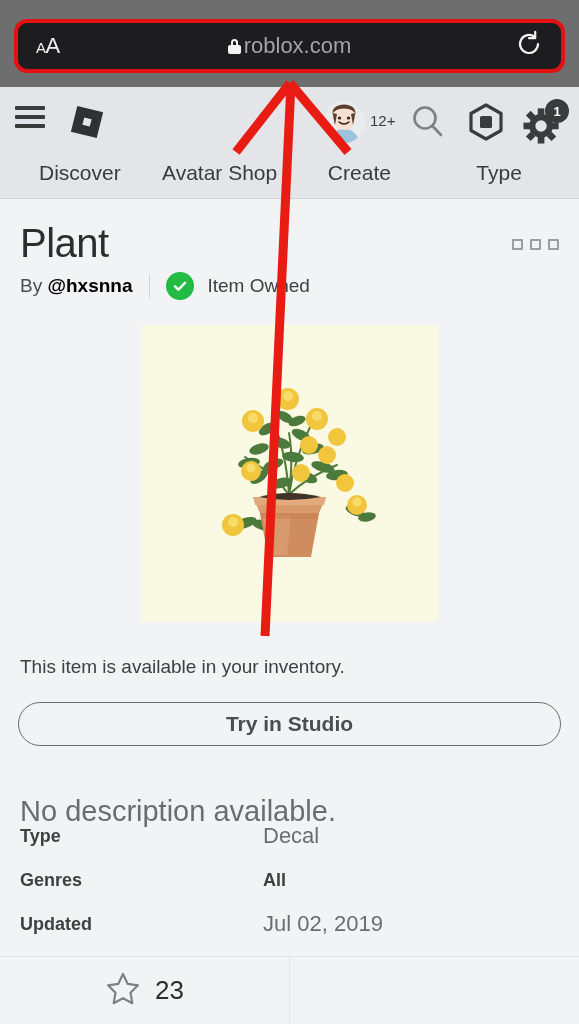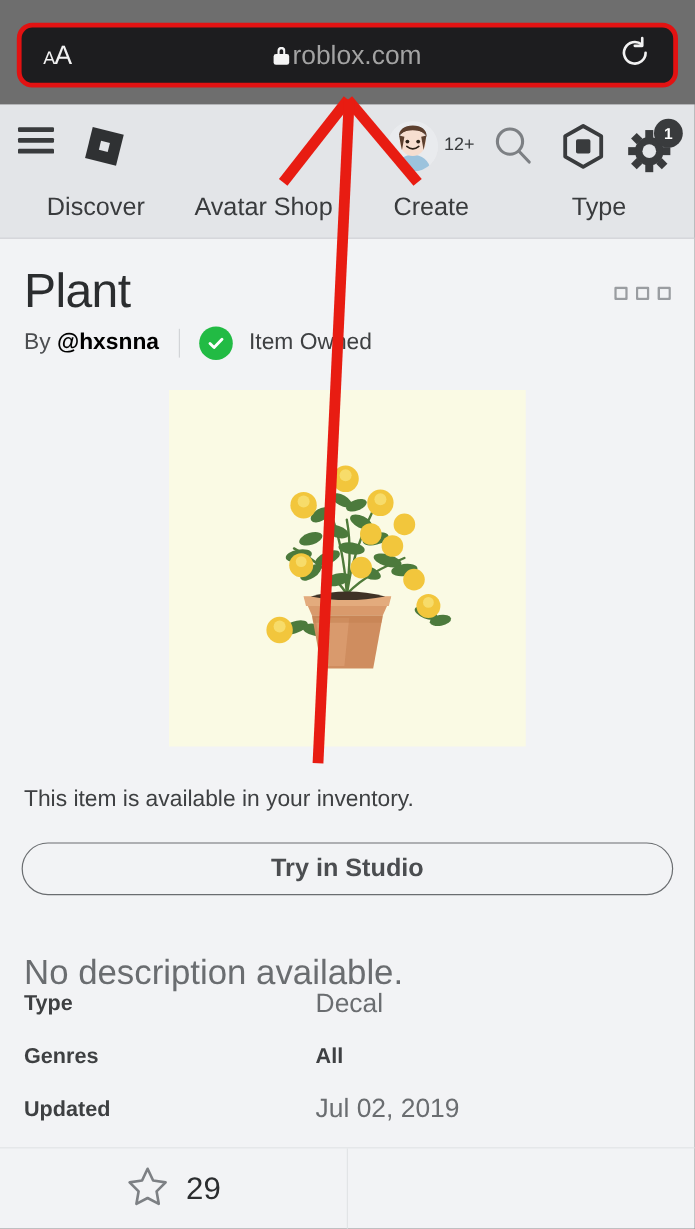--- a/index.html
+++ b/index.html
@@ -386,21 +386,21 @@
       </div>
     </div>
 
     <div class="bottom-bar">
       <div class="bottom-cell left">
         <span>
           <svg width="36" height="35" viewBox="0 0 36 35">
             <path d="M18 3 L22.6 12.8 L33 14.3 L25.5 21.8 L27.3 32.2 L18 27.3 L8.7 32.2 L10.5 21.8 L3 14.3 L13.4 12.8 Z" fill="none" stroke="#7d8084" stroke-width="2.2" stroke-linejoin="round"></path>
           </svg>
         </span>
-        <span class="fav-count">29</span>
+        <span class="fav-count">23</span>
       </div>
       <div class="bottom-cell"></div>
     </div>
   </div>
 
   <svg class="annotation-arrow" viewBox="0 0 579 1024">
     <g stroke="#e81c12" stroke-width="9" fill="none" stroke-linecap="butt">
       <line x1="290" y1="83" x2="236" y2="152"></line>
       <line x1="290" y1="83" x2="348" y2="152"></line>
       <line x1="291" y1="83" x2="265" y2="636"></line>

